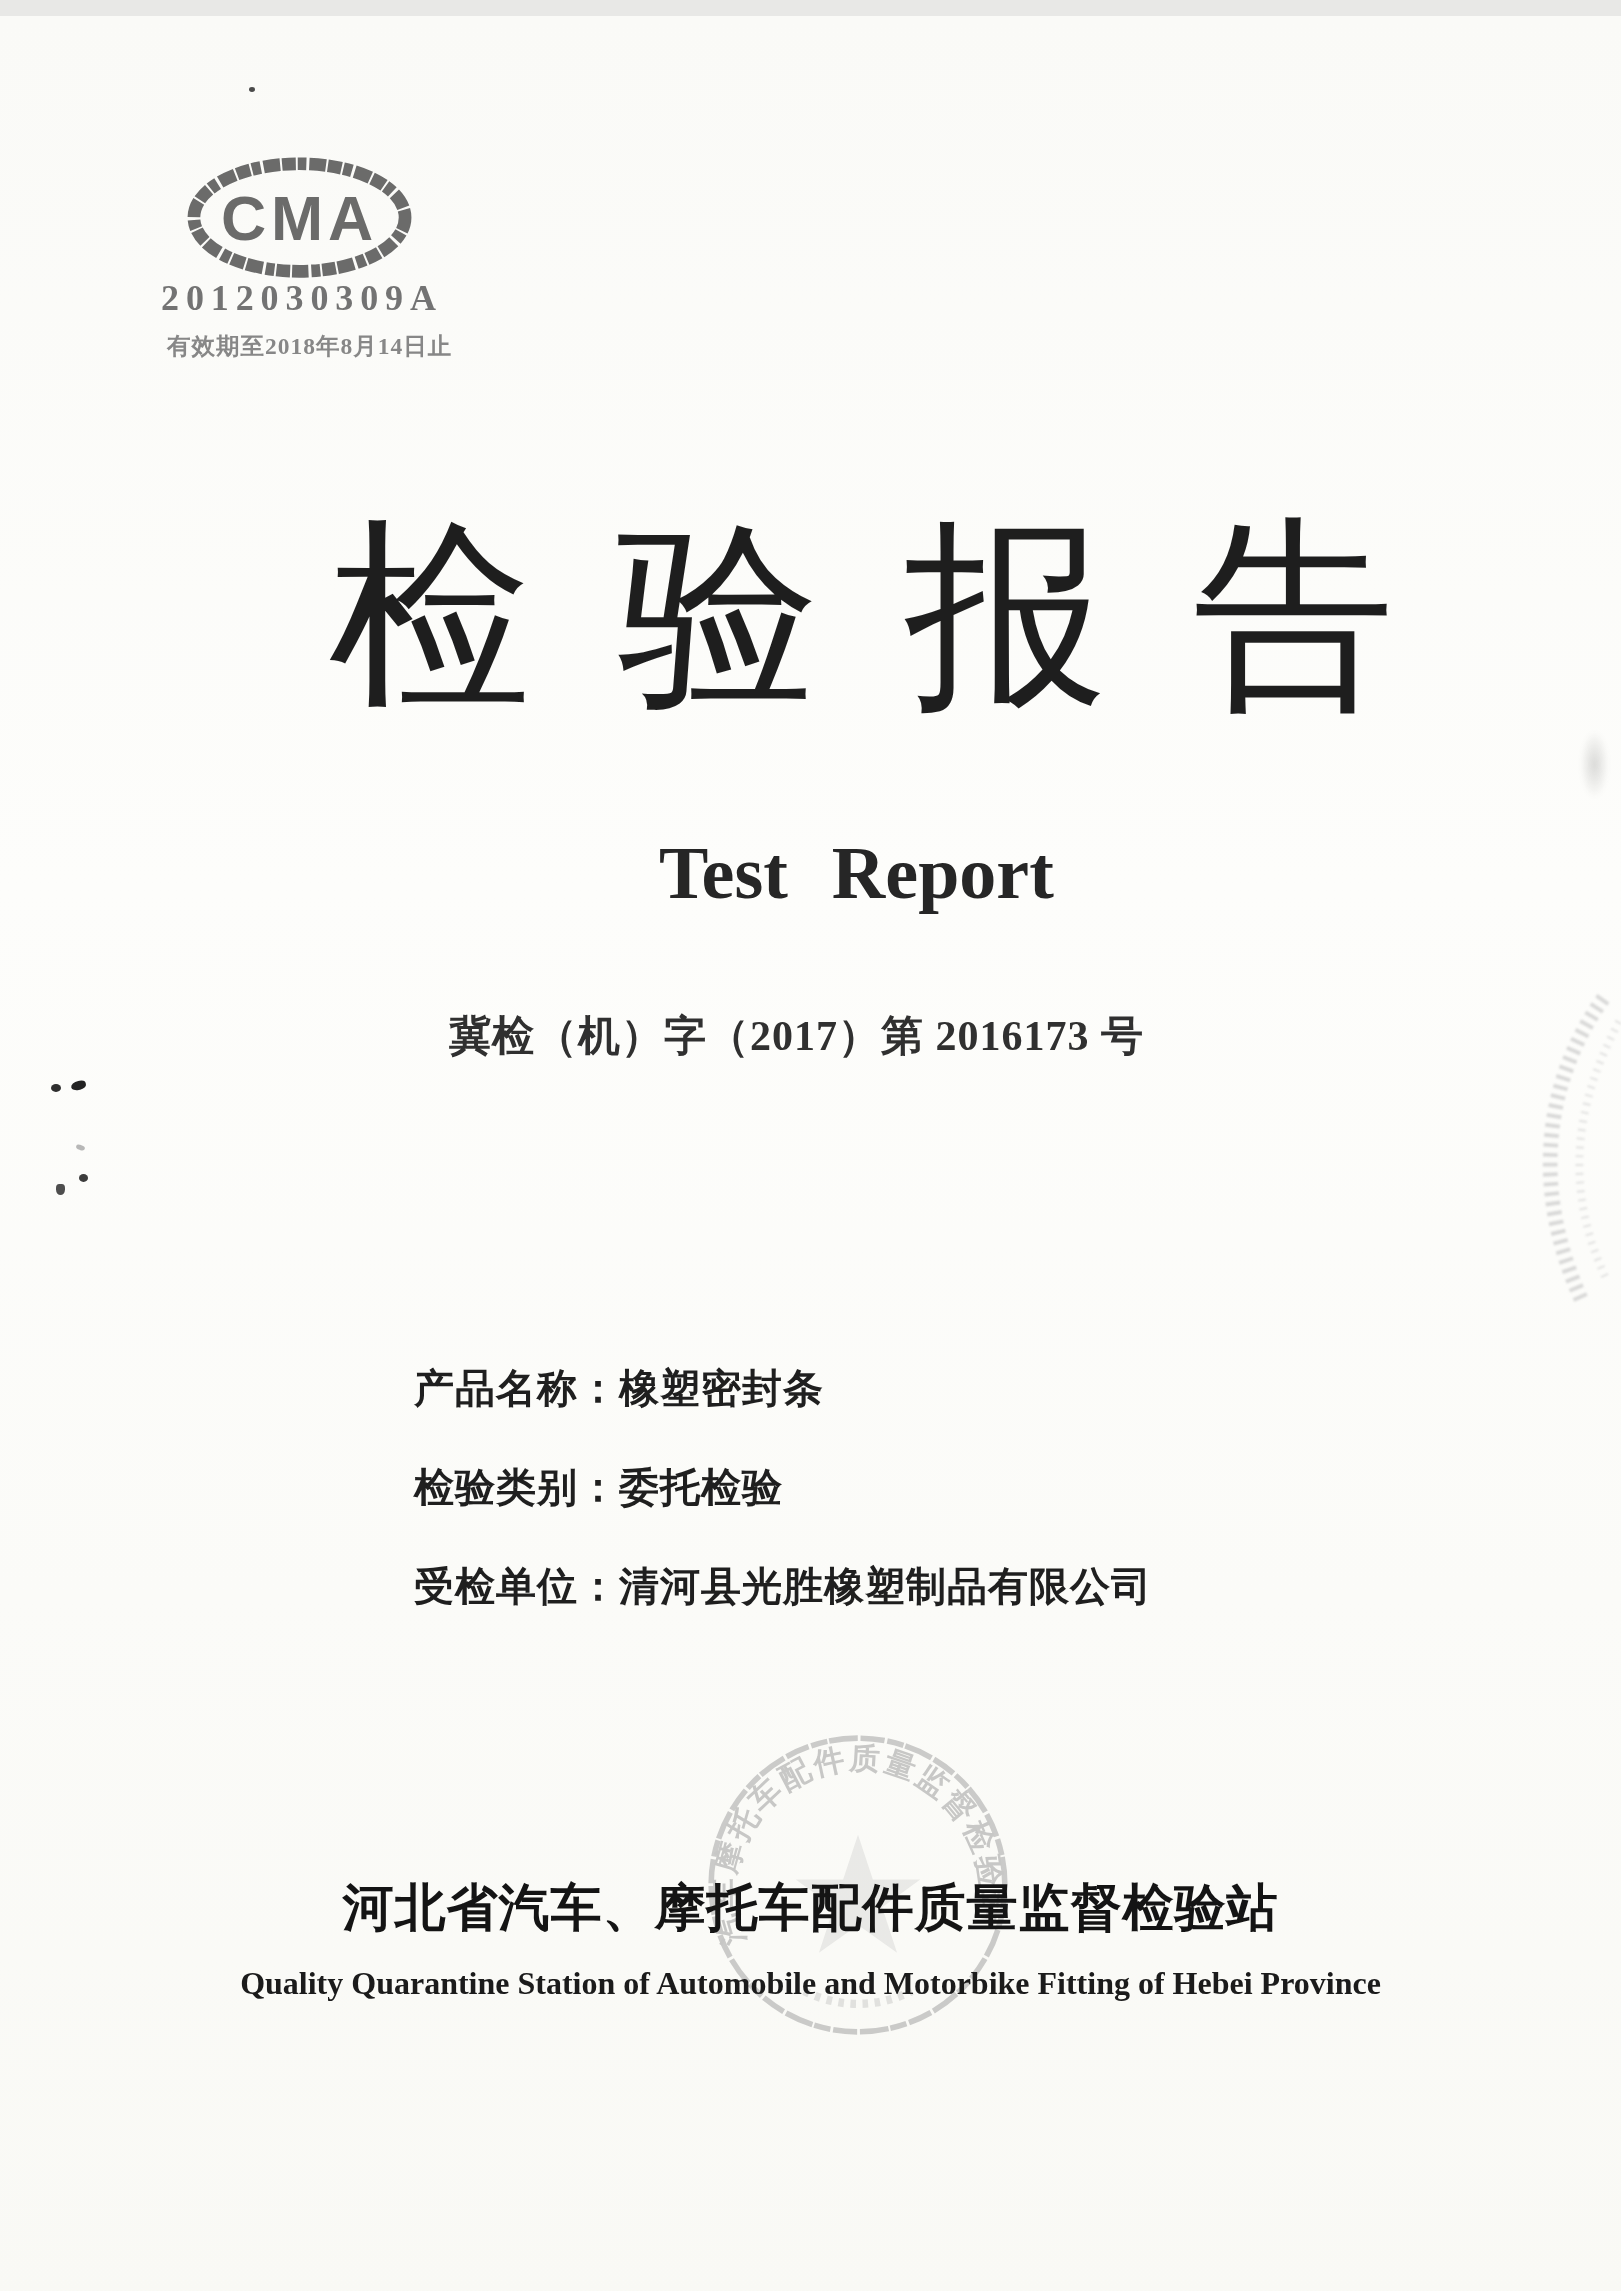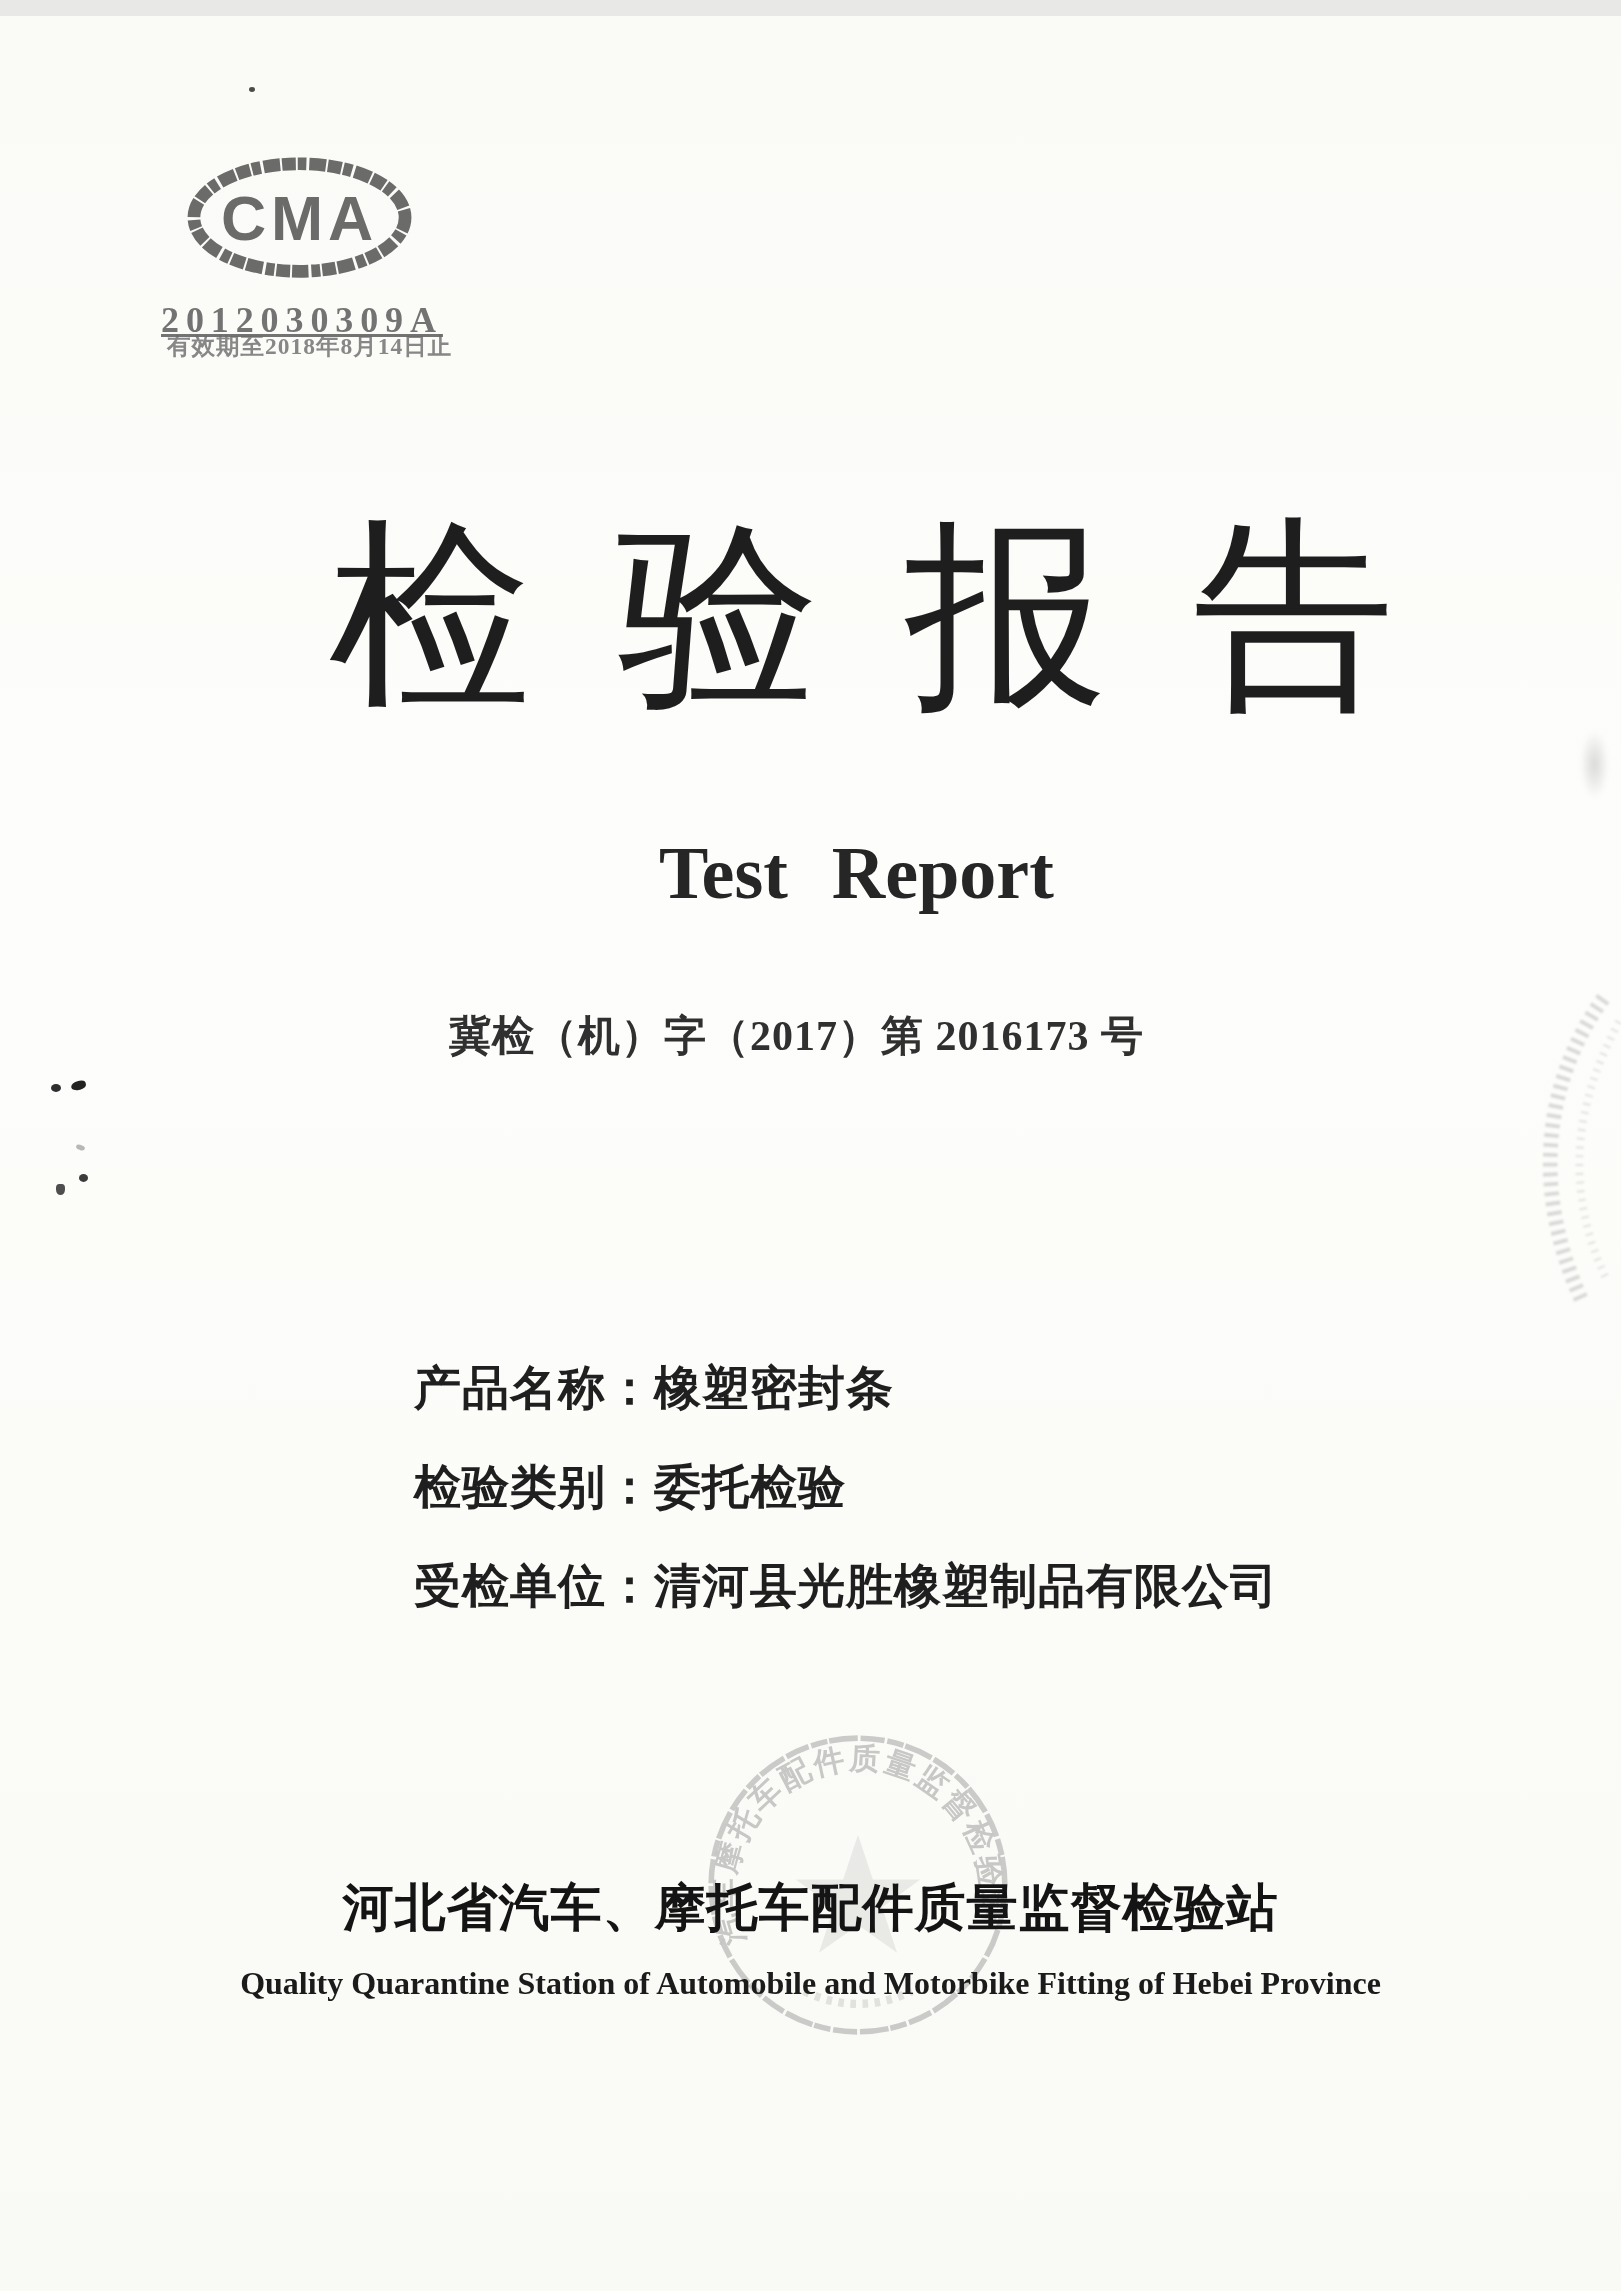--- a/index.html
+++ b/index.html
@@ -11,26 +11,25 @@
     overflow:hidden;
     font-family:"Liberation Serif", serif;
     color:#1f1f1f;
   }
   
   .cma-logo{
     position:absolute;left:182px;top:137px;width:235px;height:131px;
     opacity:.82;filter:blur(0.5px);
   }
   .cma-number{
-    position:absolute;left:161px;top:283px;
+    position:absolute;left:161px;top:261px;
     font-family:"Liberation Serif",serif;
     font-size:36px;font-weight:700;letter-spacing:6.9px;
     color:#5c5c5c;opacity:.85;filter:blur(0.3px);
     white-space:nowrap;
-    text-decoration:underline;
   }
   .cma-validity{
     position:absolute;left:167px;top:314px;
     font-size:23.5px;font-weight:700;letter-spacing:1px;
     color:#6b6b6b;opacity:.8;filter:blur(0.3px);
     white-space:nowrap;
   }
   
   .title-cn{
     position:absolute;left:329px;top:482px;margin:0;
@@ -46,21 +45,21 @@
   }
   .report-no{
     position:absolute;left:449px;top:992px;
     font-size:42px;font-weight:600;letter-spacing:1px;
     color:#303030;white-space:nowrap;filter:blur(0.2px);
   }
   
   .info{position:absolute;left:414px;top:1343px;}
   .info-line{
     height:99px;line-height:59px;
-    font-size:47px;font-weight:700;letter-spacing:1px;
+    font-size:40px;font-weight:700;letter-spacing:1px;
     color:#1f1f1f;white-space:nowrap;filter:blur(0.2px);
   }
   
   .seal{
     position:absolute;left:700px;top:1711px;width:316px;height:316px;
     opacity:.5;filter:blur(0.7px);z-index:1;
   }
   
   .station-cn{
     position:absolute;left:0;right:0;top:1858px;text-align:center;

